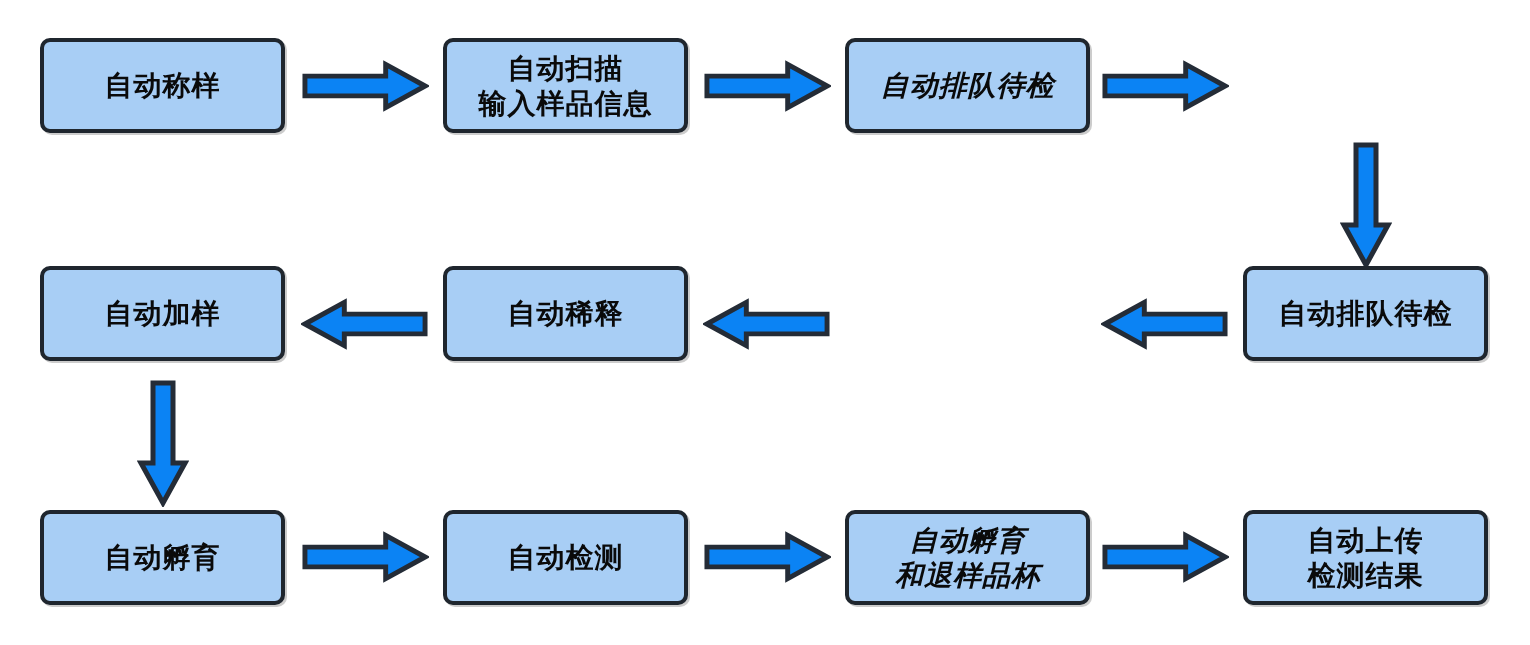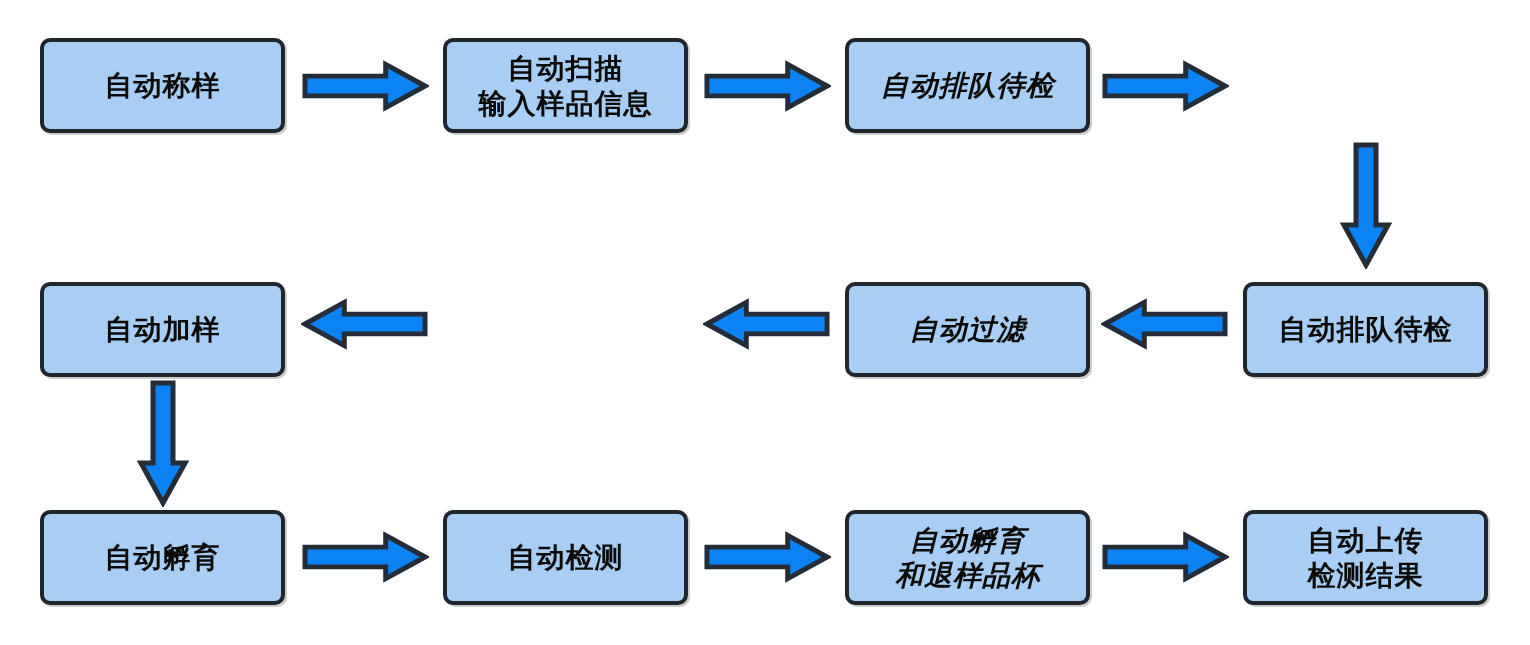--- a/index.html
+++ b/index.html
@@ -44,21 +44,21 @@
   .arrow polygon{
     fill:var(--arrow-fill);
     stroke:var(--arrow-outline);
     stroke-width:5;
     stroke-linejoin:miter;
   }
   .arrow-left{transform:scaleX(-1);}
   
   .c1{left:40px;}  .c2{left:443px;}  .c3{left:845px;font-style:italic;}  .c4{left:1243px;}
   
-  .r1{top:38px;}   .r2{top:282px;text-align:right;}   .r3{top:510px;}
+  .r1{top:38px;}   .r2{top:266px;text-align:right;}   .r3{top:510px;}
   
   .g1{left:301px;} .g2{left:703px;} .g3{left:1101px;}
   .ar1{top:60px;}  .ar2{top:298px;} .ar3{top:531px;}
 </style>
 </head>
 <body>
 
 <div class="canvas">
 
   <div class="node r1 c1">
@@ -84,26 +84,26 @@
   <svg class="arrow" style="left:1340px;top:141px;" width="52" height="128" viewBox="0 0 52 128">
     <polygon points="16,4 36,4 36,84 48,84 26,124 4,84 16,84"></polygon>
   </svg>
 
   <div class="node r2 c4">
     <span class="label">自动排队待检</span>
   </div>
   <svg class="arrow arrow-left g3 ar2" width="128" height="52" viewBox="0 0 130 52">
     <polygon points="4,16 86,16 86,4 126,26 86,48 86,36 4,36"></polygon>
   </svg>
-  <div class="node r2 c3">
-    <span class="label">自动过滤</span>
-  </div>
   <svg class="arrow arrow-left g2 ar2" width="128" height="52" viewBox="0 0 130 52">
     <polygon points="4,16 86,16 86,4 126,26 86,48 86,36 4,36"></polygon>
   </svg>
+  <div class="node r2 c2">
+    <span class="label">自动稀释</span>
+  </div>
   <svg class="arrow arrow-left g1 ar2" width="128" height="52" viewBox="0 0 130 52">
     <polygon points="4,16 86,16 86,4 126,26 86,48 86,36 4,36"></polygon>
   </svg>
   <div class="node r2 c1">
     <span class="label">自动加样</span>
   </div>
 
   <svg class="arrow" style="left:137px;top:379px;" width="52" height="128" viewBox="0 0 52 128">
     <polygon points="16,4 36,4 36,84 48,84 26,124 4,84 16,84"></polygon>
   </svg>

